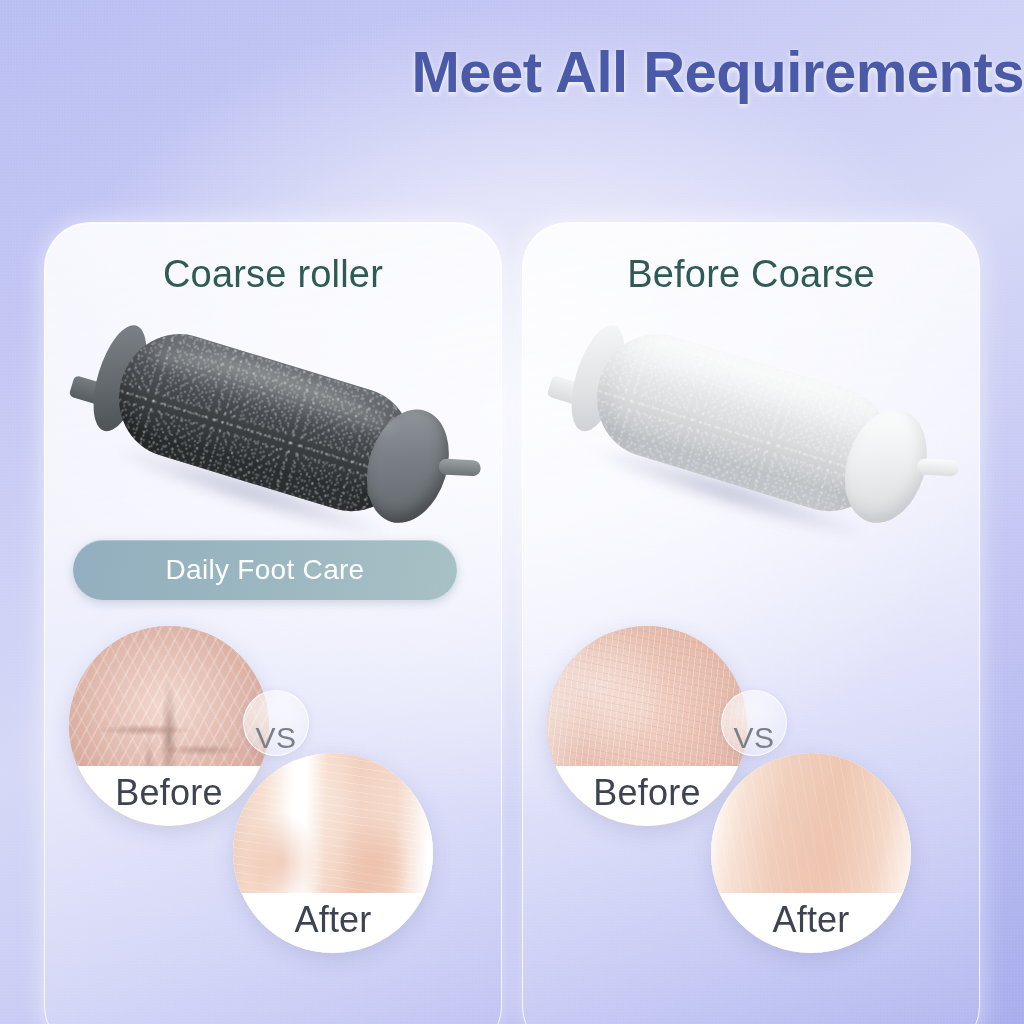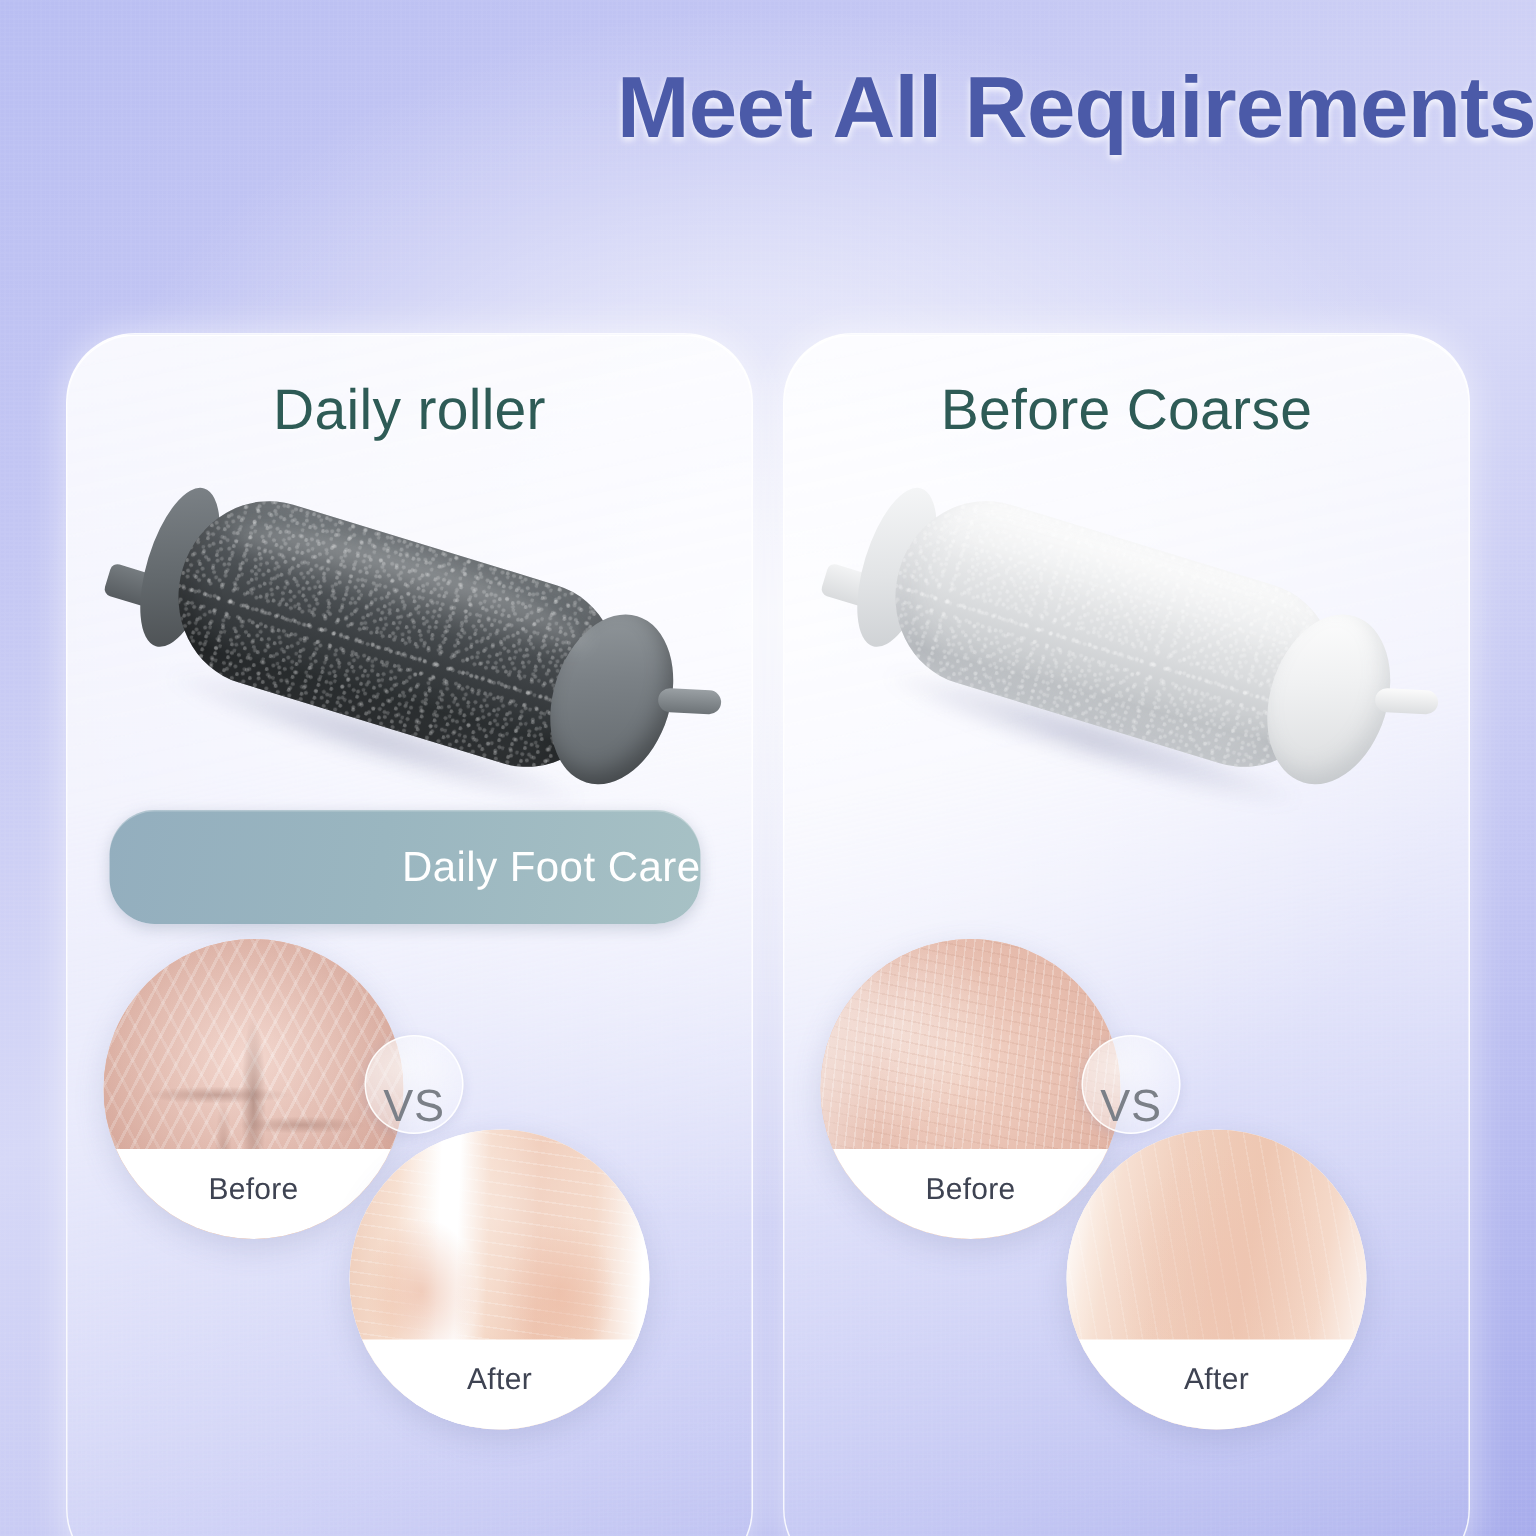--- a/index.html
+++ b/index.html
@@ -208,26 +208,26 @@
   .roller.light .cap-l {
     background: linear-gradient(160deg, #f6f7f8 0%, #e2e4e6 55%, #cdd0d3 100%);
   }
   .roller.light .pin { background: linear-gradient(180deg, #fbfbfb, #dcdee0); }
   .roller.light .tab { background: linear-gradient(180deg, #f2f3f4, #d9dbdd); }
 
   
   .pill {
     position: absolute;
     top: 317px;
-    left: 28px; right: 34px;
-    height: 76px;
+    left: 28px; right: 44px;
+    height: 60px;
     border-radius: 30px;
     display: flex;
     align-items: center;
-    justify-content: flex-end;
+    justify-content: center;
     background: linear-gradient(100deg, #93aebe 0%, #9ab6c0 46%, #a7c1c5 100%);
     box-shadow: 0 3px 10px rgba(100,120,140,0.28), inset 0 1px 0 rgba(255,255,255,0.28);
   }
   .pill-text {
     color: #ffffff;
     font-size: 28px;
     font-weight: 300;
     letter-spacing: 0.3px;
     white-space: nowrap;
   }
@@ -246,21 +246,21 @@
   .circ .band {
     position: absolute;
     left: 0; right: 0; bottom: 0;
     height: 30%;
     background: #ffffff;
     display: flex;
     align-items: center;
     justify-content: center;
   }
   .circ .band span {
-    font-size: 20px;
+    font-size: 36px;
     font-weight: 400;
     color: #3e4352;
     letter-spacing: 0.2px;
     transform: translateY(-3px);
   }
 
   .circ.before { width: 200px; height: 200px; left: 24px; top: 8px; }
   .circ.after  { width: 200px; height: 200px; left: 188px; top: 135px; }
 
   .vs {
@@ -366,21 +366,21 @@
 
 <div id="stage">
 
   <div id="header">
     <div id="title">Meet All Requirements</div>
   </div>
 
   <div id="cards">
 
     <div class="card">
-      <div class="card-title">Daily roller</div>
+      <div class="card-title">Coarse roller</div>
 
       <div class="roller-wrap">
         <div class="roller dark">
           <div class="shadow"></div>
           <div class="tab"></div>
           <div class="cap-l"></div>
           <div class="barrel"></div>
           <div class="cap-r"></div>
           <div class="pin"></div>
           <div class="gloss"></div>

